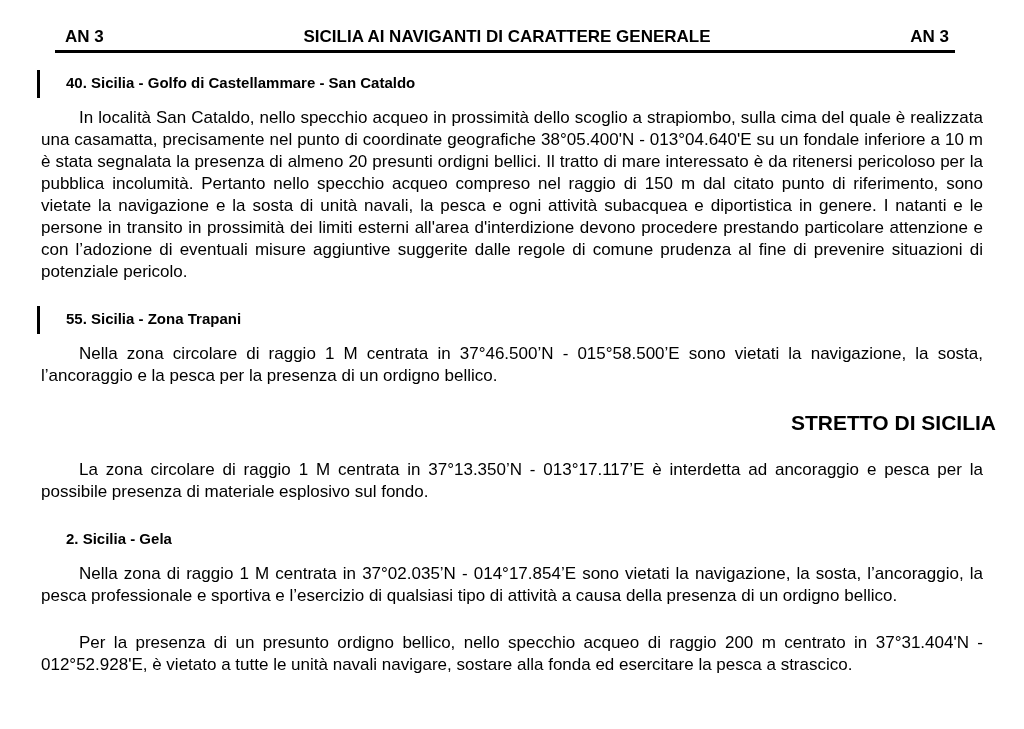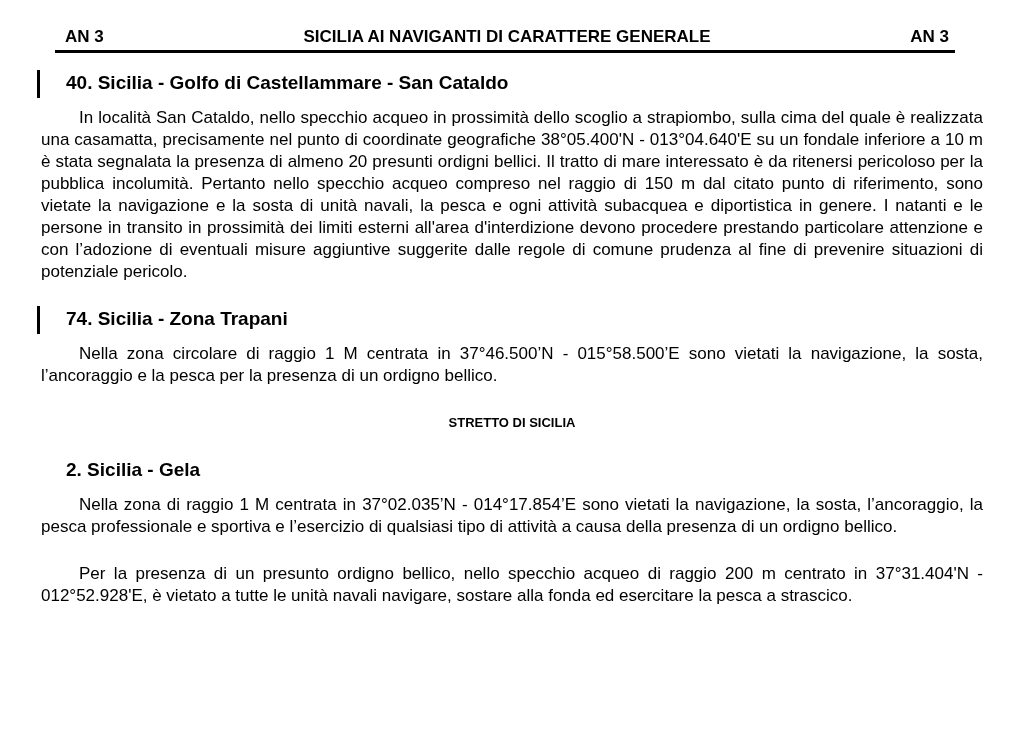--- a/index.html
+++ b/index.html
@@ -34,42 +34,42 @@
     margin: 0 28px;
     font-size: 17px;
     line-height: 22px;
   }
   .notice {
     position: relative;
     margin-top: 25px;
   }
   .notice.first { margin-top: 19px; }
   .notice-title {
-    font-size: 19px;
+    font-size: 15px;
     font-weight: bold;
     margin: 0 0 0 38px;
     line-height: 22px;
   }
   .notice-body {
     margin: 13px;
     text-align: justify;
     text-indent: 38px;
   }
   .changebar {
     position: absolute;
     left: 9px;
     top: -2px;
     width: 2.5px;
     height: 28px;
     background: #000000;
   }
   .center-heading {
     margin: 25px 0 0 0;
-    text-align: center;
-    font-size: 13px;
+    text-align: right;
+    font-size: 21px;
     font-weight: bold;
     line-height: 22px;
   }
 </style>
 </head>
 <body>
 
 <div class="page">
 
   <div class="header">
@@ -81,27 +81,28 @@
   <div class="content">
 
     <div class="notice first">
       <span class="changebar"></span>
       <h2 class="notice-title">40. Sicilia - Golfo di Castellammare - San Cataldo</h2>
       <p class="notice-body">In località San Cataldo, nello specchio acqueo in prossimità dello scoglio a strapiombo, sulla cima del quale è realizzata una casamatta, precisamente nel punto di coordinate geografiche 38°05.400'N - 013°04.640'E su un fondale inferiore a 10 m è stata segnalata la presenza di almeno 20 presunti ordigni bellici. Il tratto di mare interessato è da ritenersi pericoloso per la pubblica incolumità. Pertanto nello specchio acqueo compreso nel raggio di 150 m dal citato punto di riferimento, sono vietate la navigazione e la sosta di unità navali, la pesca e ogni attività subacquea e diportistica in genere. I natanti e le persone in transito in prossimità dei limiti esterni all'area d'interdizione devono procedere prestando particolare attenzione e con l’adozione di eventuali misure aggiuntive suggerite dalle regole di comune prudenza al fine di prevenire situazioni di potenziale pericolo.</p>
     </div>
 
     <div class="notice">
       <span class="changebar"></span>
-      <h2 class="notice-title">74. Sicilia - Zona Trapani</h2>
+      <h2 class="notice-title">55. Sicilia - Zona Trapani</h2>
       <p class="notice-body">Nella zona circolare di raggio 1 M centrata in 37°46.500’N - 015°58.500’E sono vietati la navigazione, la sosta, l’ancoraggio e la pesca per la presenza di un ordigno bellico.</p>
     </div>
 
     <h3 class="center-heading">STRETTO DI SICILIA</h3>
 
     <div class="notice">
+      <p class="notice-body">La zona circolare di raggio 1 M centrata in 37°13.350’N - 013°17.117’E è interdetta ad ancoraggio e pesca per la possibile presenza di materiale esplosivo sul fondo.</p>
     </div>
 
     <div class="notice">
       <h2 class="notice-title">2. Sicilia - Gela</h2>
       <p class="notice-body">Nella zona di raggio 1 M centrata in 37°02.035’N - 014°17.854’E sono vietati la navigazione, la sosta, l’ancoraggio, la pesca professionale e sportiva e l’esercizio di qualsiasi tipo di attività a causa della presenza di un ordigno bellico.</p>
     </div>
 
     <div class="notice">
       <p class="notice-body">Per la presenza di un presunto ordigno bellico, nello specchio acqueo di raggio 200 m centrato in 37°31.404'N - 012°52.928'E, è vietato a tutte le unità navali navigare, sostare alla fonda ed esercitare la pesca a strascico.</p>
     </div>

